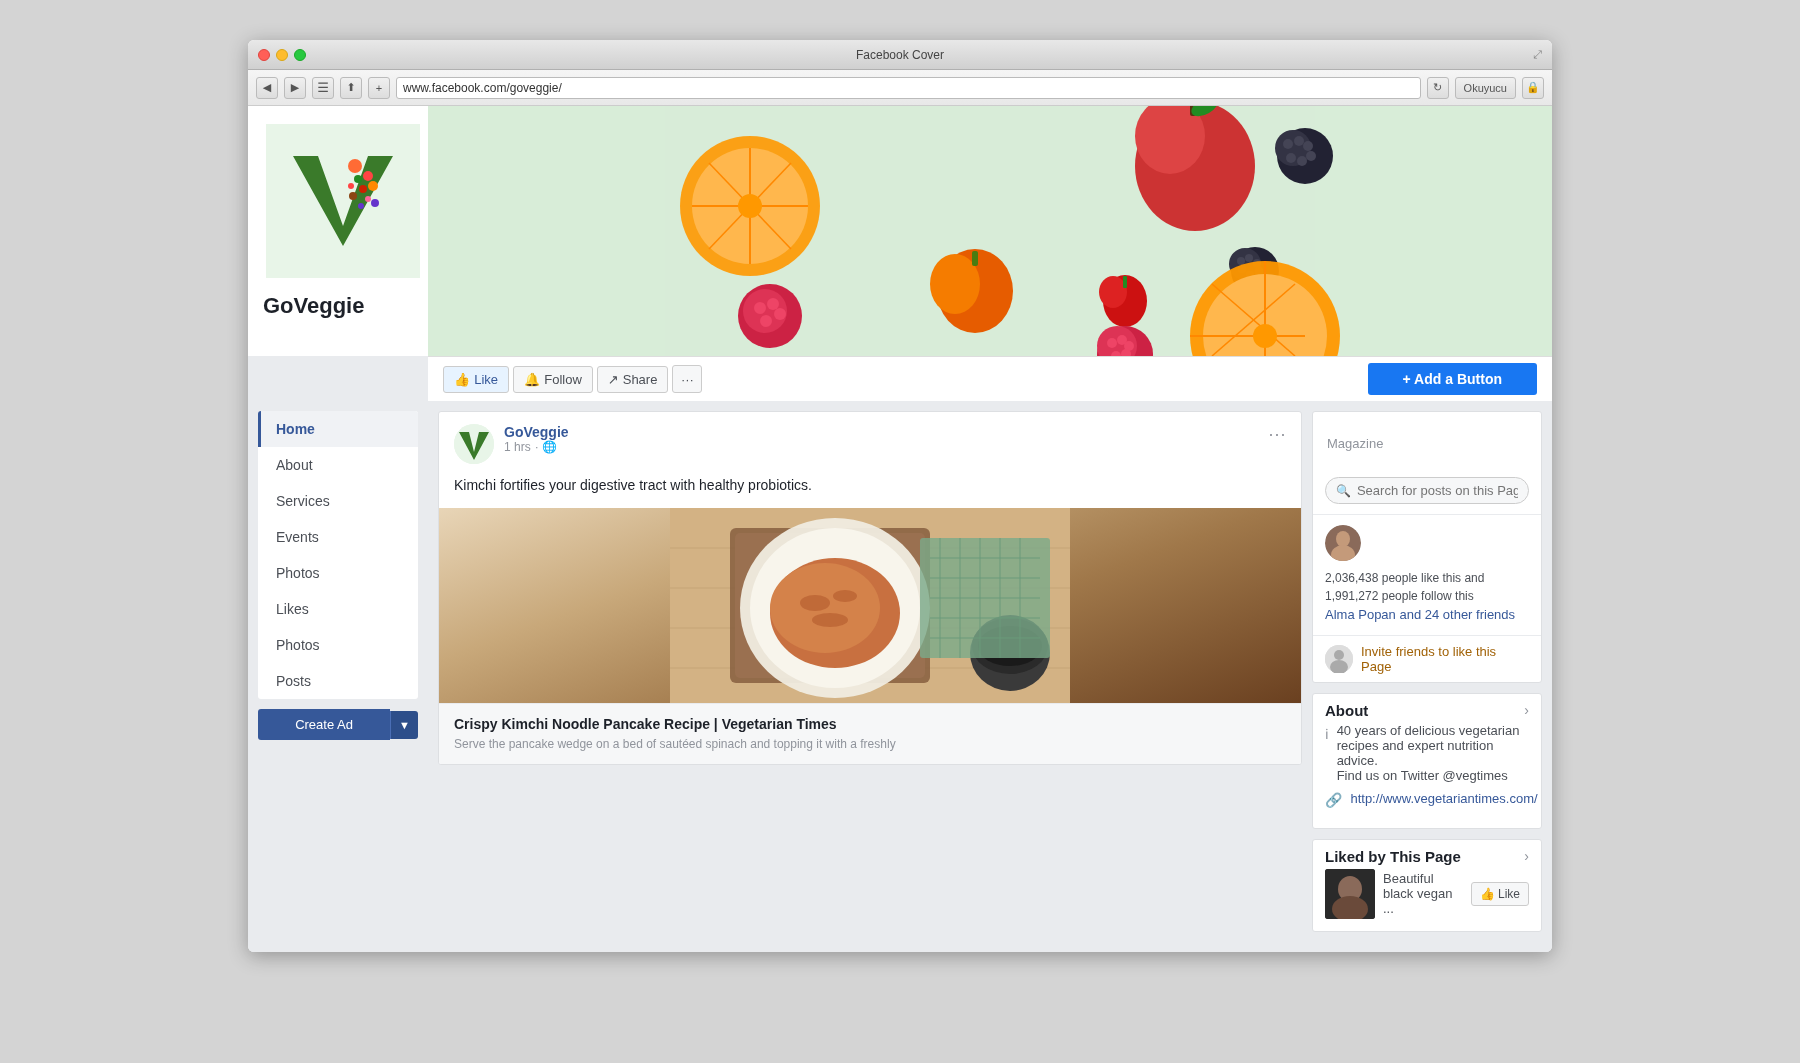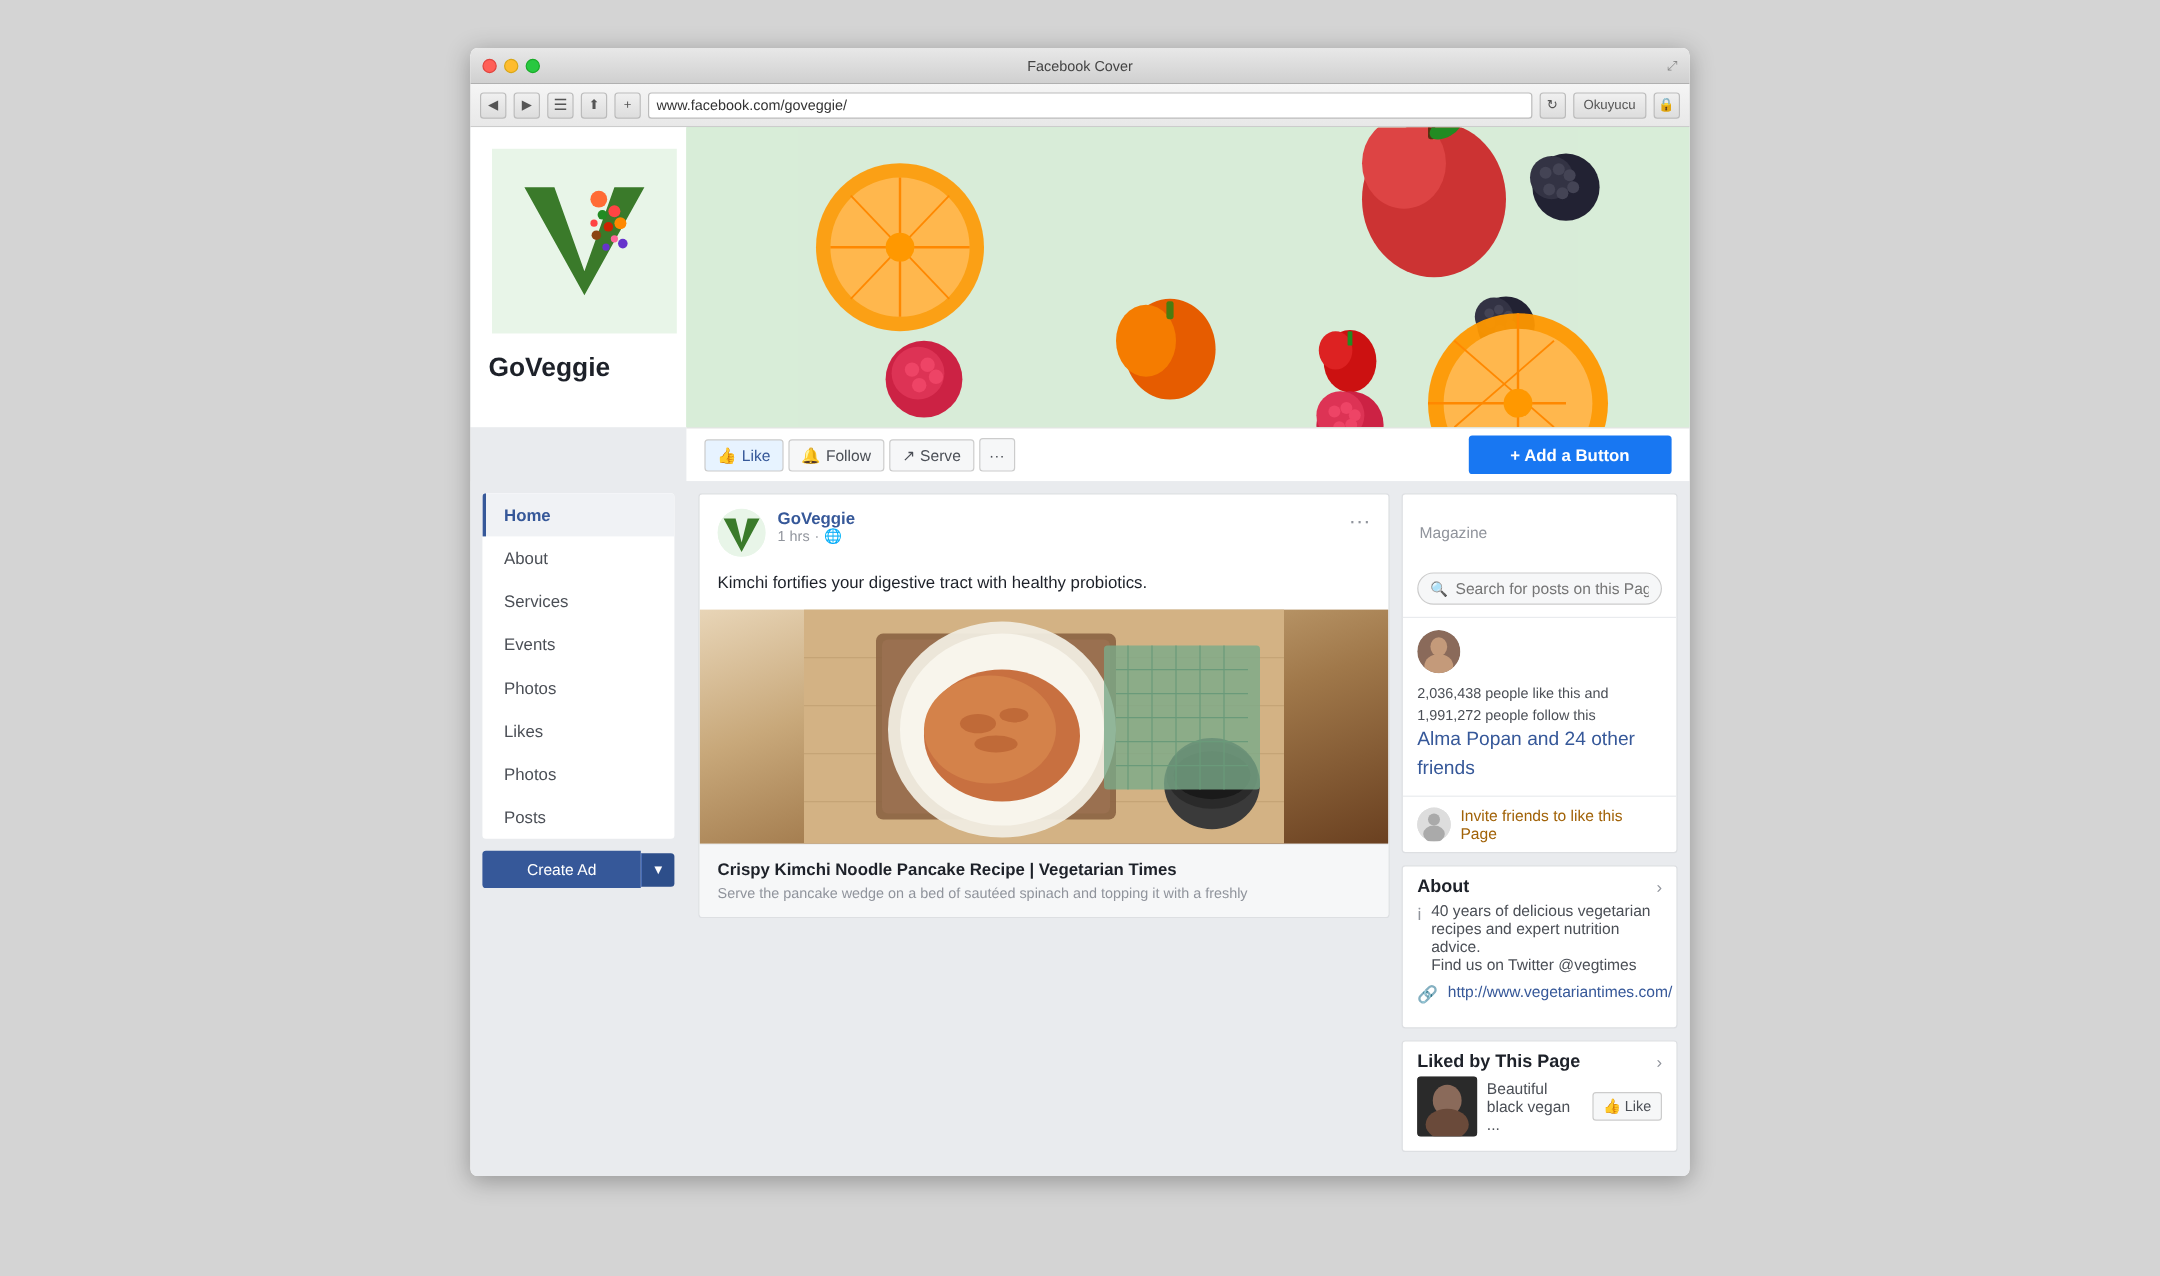--- a/index.html
+++ b/index.html
@@ -6,21 +6,21 @@
     body {
       background: #d4d4d4;
       font-family: -apple-system, 'Helvetica Neue', Arial, sans-serif;
       width: 1800px;
       height: 1063px;
       overflow: hidden;
     }
 
     
     .browser-window {
-      width: 1016px;
+      width: 1304px;
       margin: 40px auto 0;
       background: #fff;
       border-radius: 6px;
       box-shadow: 0 4px 20px rgba(0,0,0,0.3);
       overflow: hidden;
     }
 
     .browser-titlebar {
       background: linear-gradient(#e8e8e8, #d0d0d0);
       height: 30px;
@@ -706,21 +706,21 @@
         <button class="action-button active">
           <span style="font-size:13px;">👍</span>
           <span>Like</span>
         </button>
         <button class="action-button">
           <span style="font-size:13px;">🔔</span>
           <span>Follow</span>
         </button>
         <button class="action-button">
           <span style="font-size:13px;">↗</span>
-          <span>Serve</span>
+          <span>Share</span>
         </button>
         <button class="more-btn">···</button>
       </div>
       <button class="add-button-cta">+ Add a Button</button>
     </div>
 
     <div class="main-content">
 
       <div class="left-sidebar">
         <div class="nav-menu">
@@ -828,21 +828,21 @@
             <div class="likes-row">
               <div class="likes-avatar">
                 <svg width="36" height="36" viewBox="0 0 36 36">
                   <rect width="36" height="36" fill="#8a6a5a" rx="18"></rect>
                   <ellipse cx="18" cy="14" rx="7" ry="8" fill="#c49a7a"></ellipse>
                   <ellipse cx="18" cy="30" rx="12" ry="10" fill="#c49a7a"></ellipse>
                 </svg>
               </div>
               <div class="likes-text">
                 <div>2,036,438 people like this and 1,991,272 people follow this</div>
-                <div style="color:#365899; font-size:16px;">Alma Popan and 24 other friends</div>
+                <div style="color:#365899; font-size:13px;">Alma Popan and 24 other friends</div>
               </div>
             </div>
           </div>
 
           <div class="invite-row">
             <div class="invite-avatar">
               <svg width="28" height="28" viewBox="0 0 28 28">
                 <rect width="28" height="28" fill="#ddd" rx="14"></rect>
                 <circle cx="14" cy="10" r="5" fill="#aaa"></circle>
                 <ellipse cx="14" cy="22" rx="9" ry="7" fill="#aaa"></ellipse>

